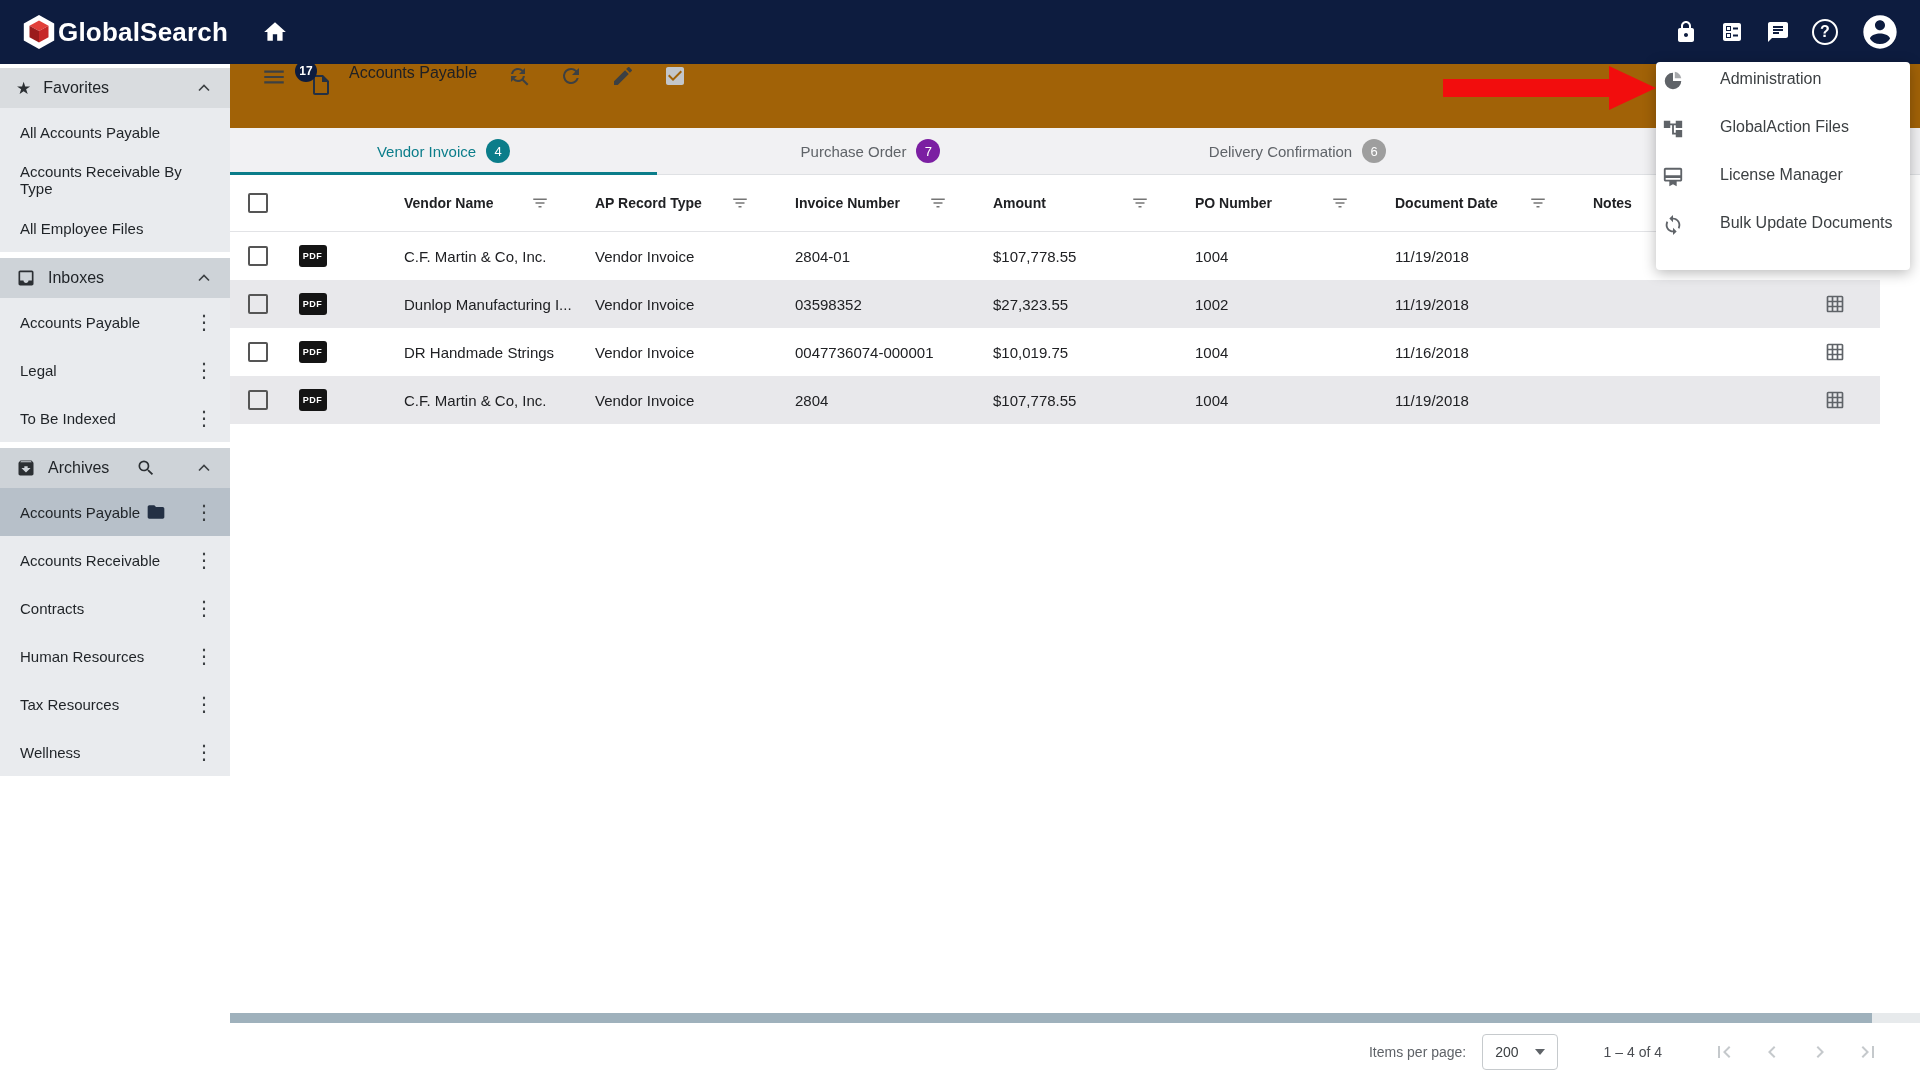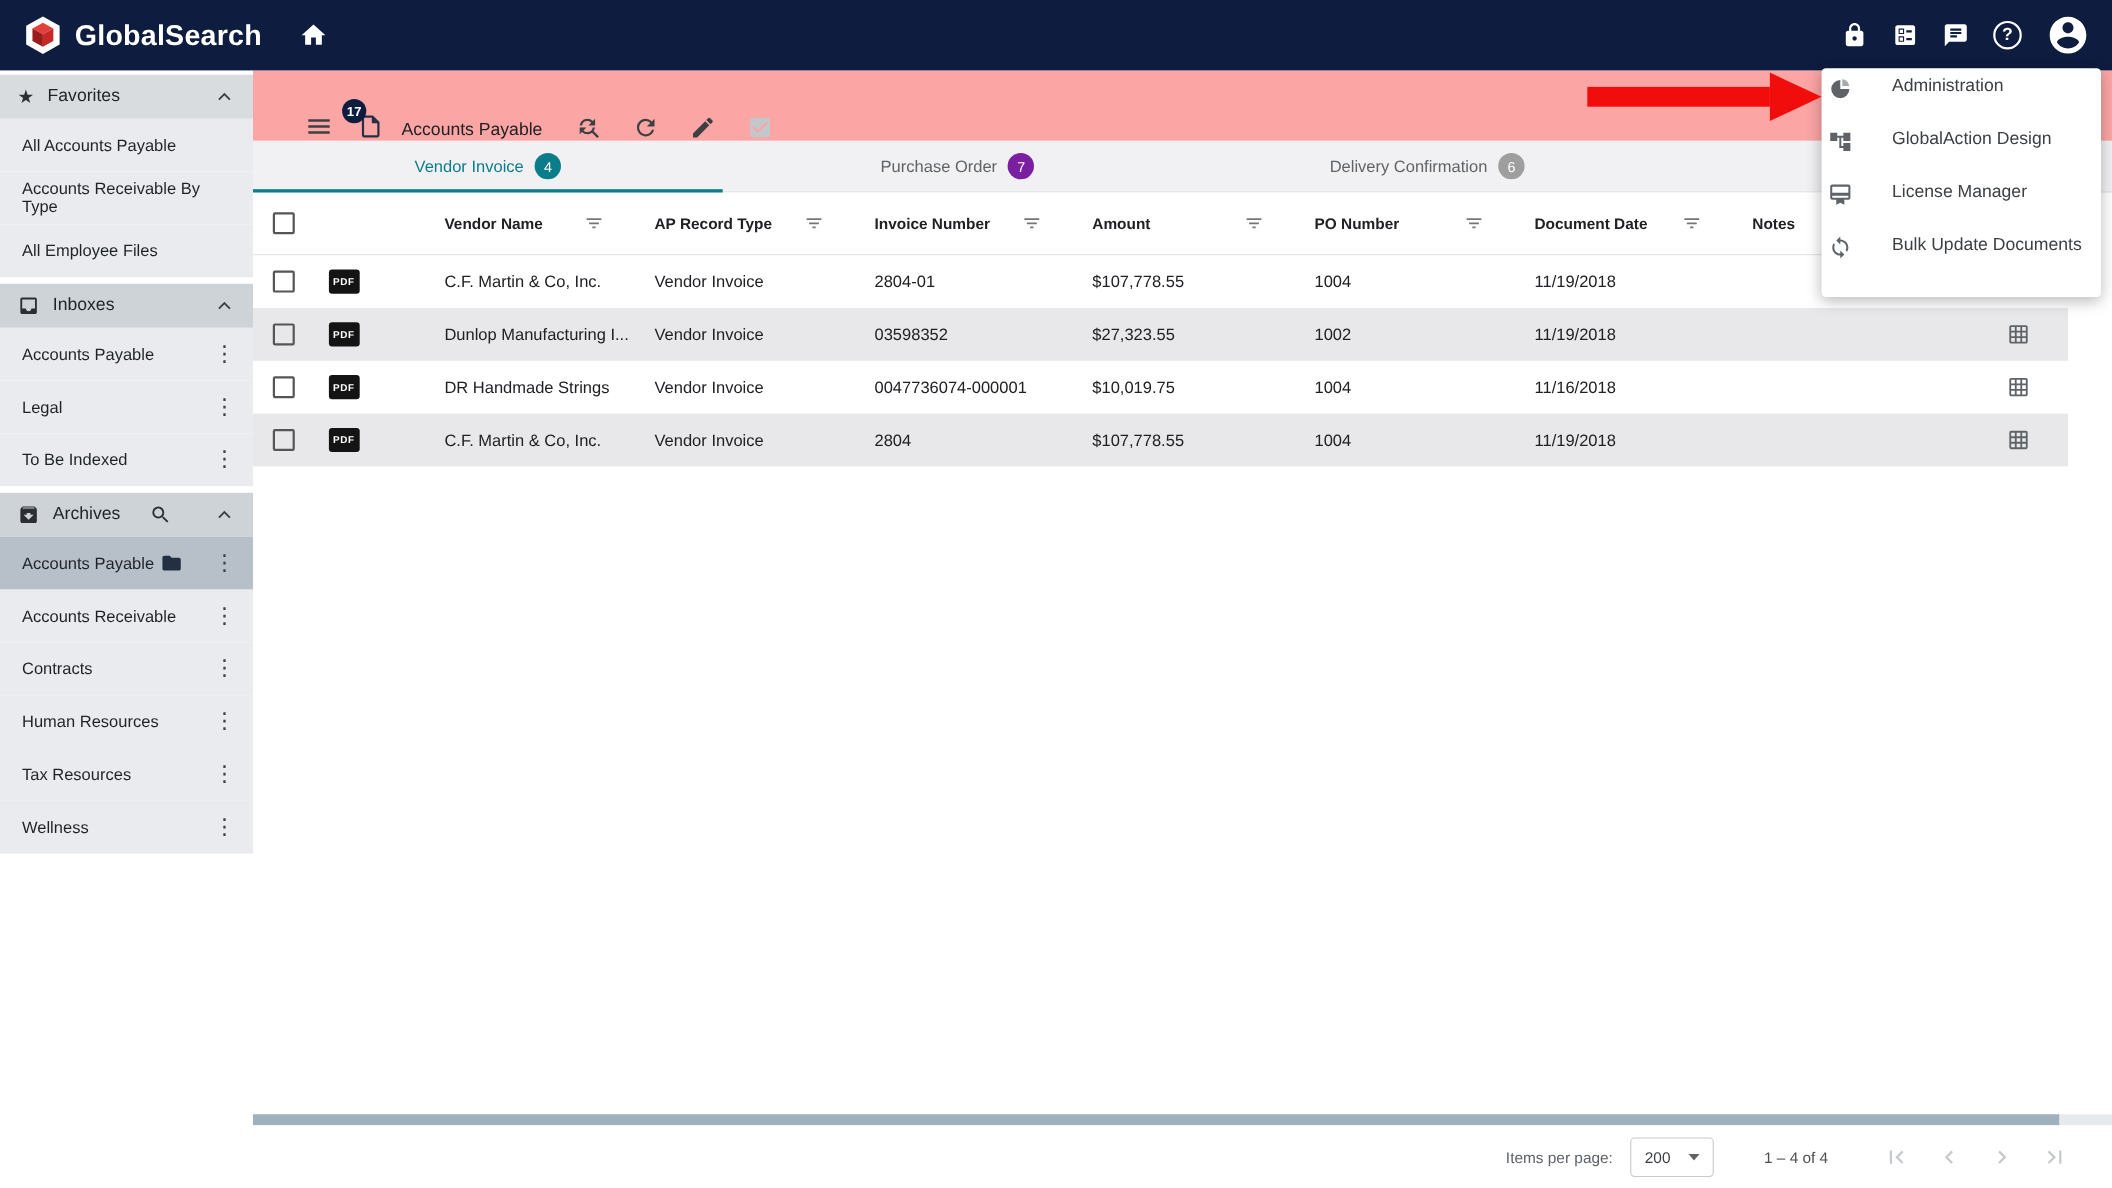--- a/index.html
+++ b/index.html
@@ -3,21 +3,21 @@
 <meta charset="utf-8">
 <style>
   *{box-sizing:border-box;margin:0;padding:0}
   html,body{width:1920px;height:1080px;overflow:hidden;background:#fff;
     font-family:"Liberation Sans","DejaVu Sans",sans-serif;color:#202124}
   button{background:none;border:0;font:inherit;color:inherit;cursor:pointer;padding:0}
   svg{display:block}
 
   
   .topbar{height:64px;background:#0d1c3f;display:flex;align-items:center;color:#fff;padding:0 20px;position:relative;z-index:10}
-  .brand{display:flex;align-items:center;gap:10px}
+  .brand{display:flex;align-items:center;}
   .brand-name{font-size:26px;font-weight:700;letter-spacing:.2px}
   .home-btn{margin-left:34px;color:#fff}
   .tb-right{margin-left:auto;display:flex;align-items:center;gap:22px}
   .tb-icon{color:#fff;display:flex;align-items:center;justify-content:center}
 
   
   .shell{display:flex;height:1016px}
 
   
   .sidebar{width:230px;flex:none;background:#fff;padding-top:4px}
@@ -30,21 +30,21 @@
   .s-item{height:48px;display:flex;align-items:center;background:#e9ebee;
     padding:0 20px;font-size:15px;color:#1f2327}
   .s-item.sel{background:#b7c0c9}
   .kebab{margin-left:auto;font-size:20px;line-height:1;color:#3c4043;width:16px;text-align:center}
   .s-item .folder{margin-left:auto;color:#233044}
   .s-item .folder + .kebab{margin-left:28px}
   .star{font-size:17px;color:#2b2f33;line-height:1}
 
   
   .main{flex:1;display:flex;flex-direction:column;background:#fff;position:relative}
-  .toolbar{height:64px;background:#fca5a5;display:flex;align-items:flex-end;padding-left:47px;flex:none}
+  .toolbar{height:64px;background:#a16207;display:flex;align-items:flex-start;padding-left:31px;flex:none}
   .toolbar .ticon{color:#3c4043;margin-right:28px}
   .menu-toggle{color:#3c4043;margin-right:14px}
   .docbadge{position:relative;width:32px;height:34px;margin-right:16px}
   .docbadge svg{position:absolute;right:0;bottom:0;color:#233044}
   .badge17{position:absolute;left:-6px;top:-4px;min-width:22px;height:22px;border-radius:11px;
     background:#0d1c3f;color:#fff;font-size:12px;font-weight:700;display:flex;align-items:center;justify-content:center;padding:0 3px}
   .tb-title{font-size:16px;font-weight:500;color:#202124;margin-right:30px}
   .ticon.disabled{color:#c3c6ca}
 
   .tabs{height:47px;background:#f1f1f3;display:flex;border-bottom:1px solid #dfe1e4;flex:none}
@@ -521,21 +521,21 @@
         </svg>
     </span>
     <span>Administration</span>
   </button>
   <button class="mitem">
     <span class="micon">
       <svg width="22" height="22" viewBox="0 0 24 24" fill="currentColor">
           <path d="M22 11V3h-7v3H9V3H2v8h7V8h2v10h4v3h7v-8h-7v3h-2V8h2v3z"></path>
         </svg>
     </span>
-    <span>GlobalAction Design</span>
+    <span>GlobalAction Files</span>
   </button>
   <button class="mitem">
     <span class="micon">
       <svg width="22" height="22" viewBox="0 0 24 24" fill="currentColor">
           <path d="M20 2H4c-1.1 0-2 .9-2 2v11c0 1.1.9 2 2 2h4v5l4-2 4 2v-5h4c1.1 0 2-.9 2-2V4c0-1.1-.9-2-2-2zm0 13H4v-2h16v2zm0-5H4V4h16v6z"></path>
         </svg>
     </span>
     <span>License Manager</span>
   </button>
   <button class="mitem">

